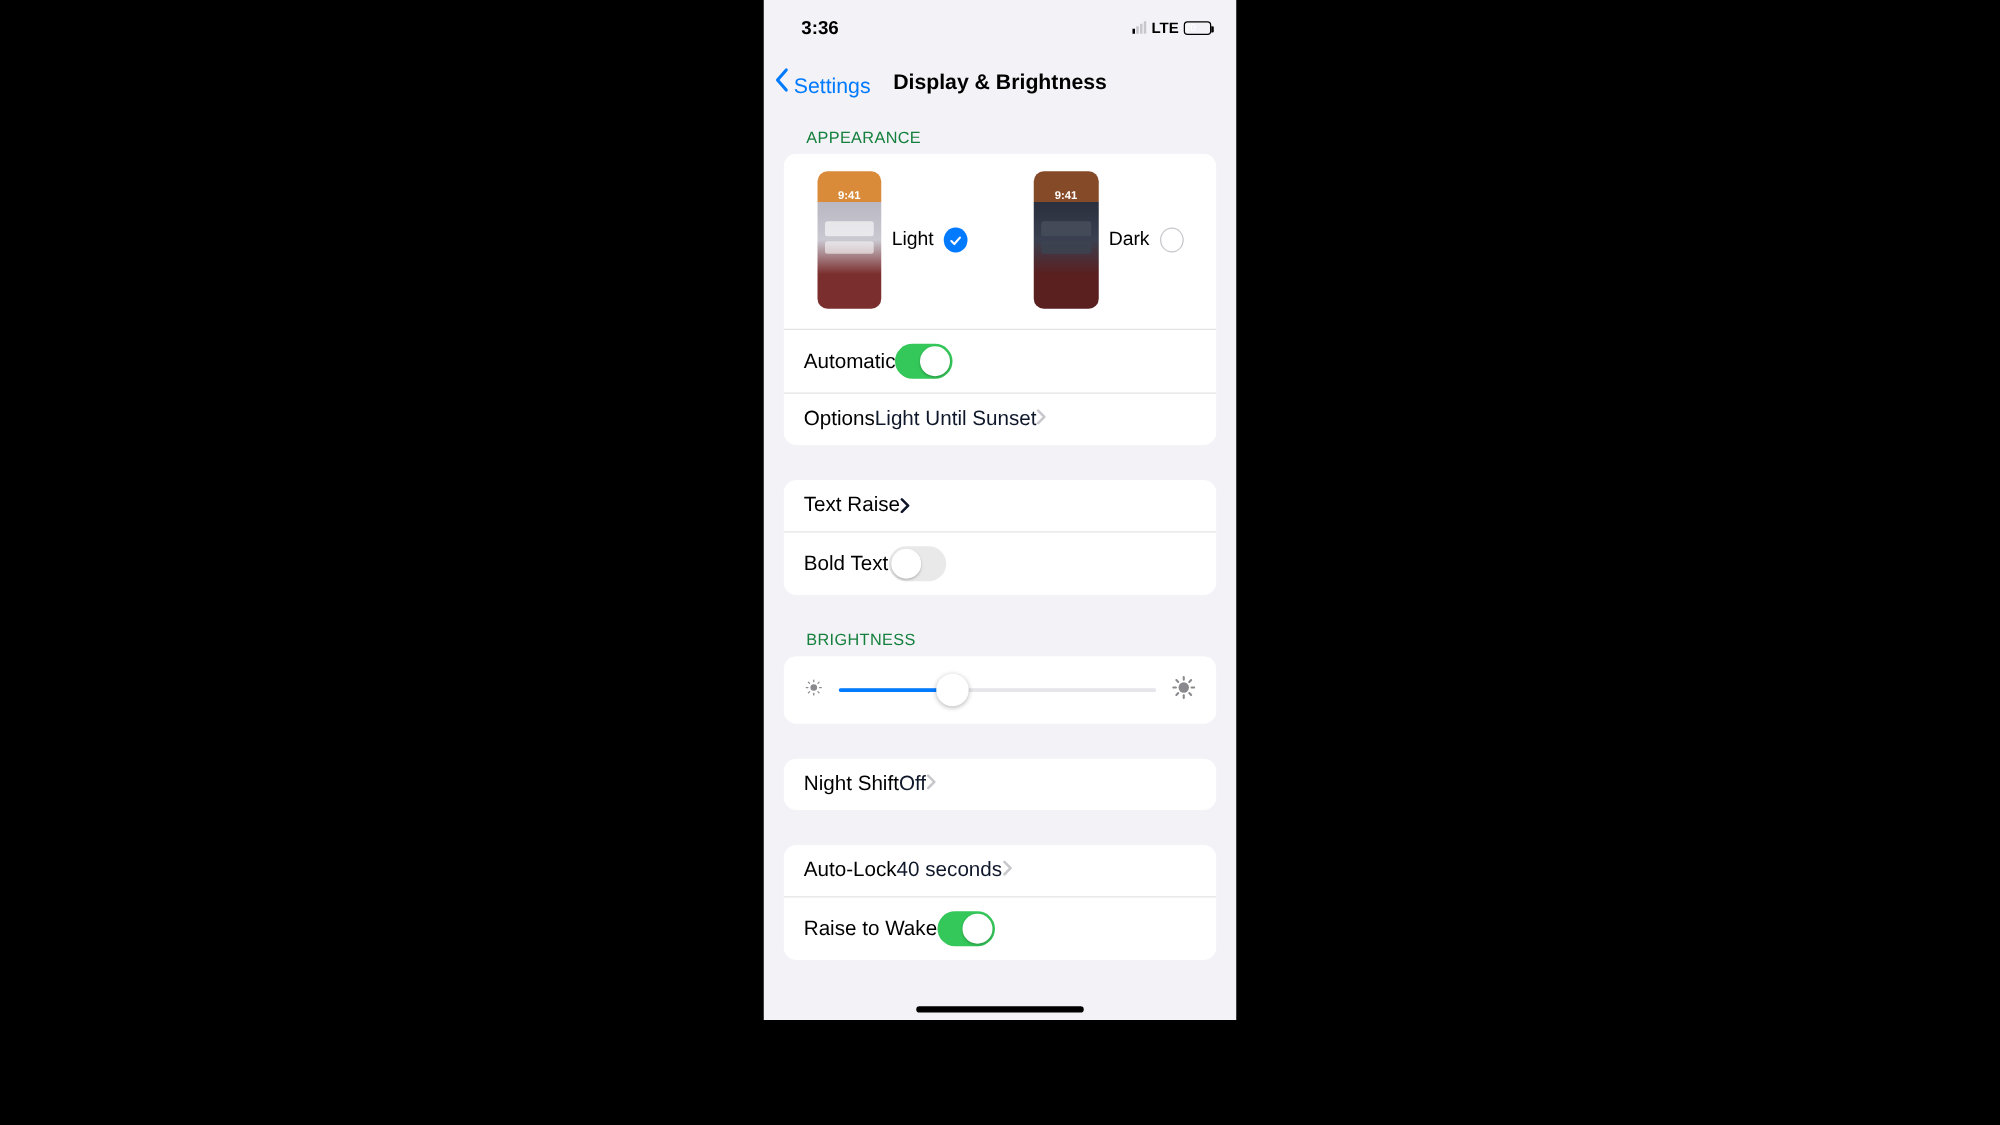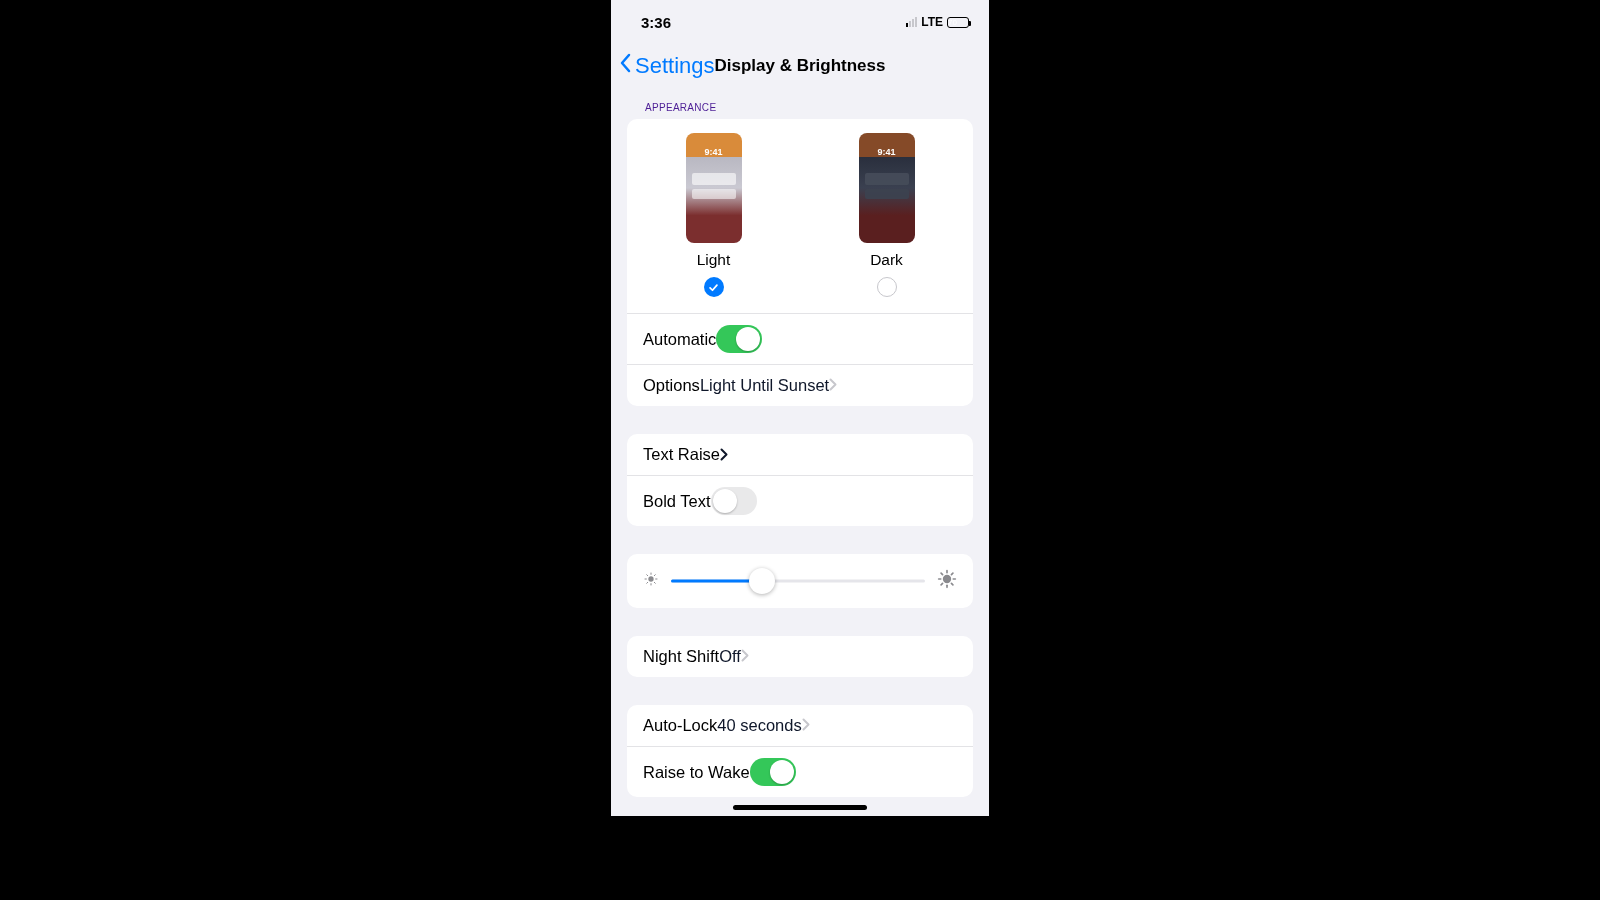--- a/index.html
+++ b/index.html
@@ -50,33 +50,33 @@
   
   .navbar {
     height: 44px;
     display: flex;
     align-items: center;
     position: relative;
     padding: 0 8px;
   }
   .back {
     display: flex; align-items: flex-end;
-    color: #007aff; font-size: 22px; gap: 2px;
+    color: #007aff; font-size: 17px; gap: 2px;
   }
   .back svg { width: 14px; height: 20px; }
   .navtitle {
     position: absolute; left:0; right:0;
     text-align:center; font-weight:600; font-size:17px;
     pointer-events:none;
   }
 
   
   .content { padding-top: 14px; }
   .section-header {
-    font-size: 10px; color:#4c1d95;
+    font-size: 13px; color:#15803d;
     text-transform: uppercase;
     padding: 0 34px 6px 34px;
     letter-spacing: 0.3px;
   }
   .group {
     background:#fff; border-radius:10px;
     margin: 0 16px 28px 16px;
     overflow:hidden;
   }
   .row {
@@ -88,21 +88,21 @@
   .row:first-child { border-top:none; }
   .row .value { color:#0f172a; display:flex; align-items:center; gap:0; }
   .chevron svg { width:8px; height:13px; }
   .chevron { color:#c7c7cc; }
 
   
   .appearance {
     display:flex; justify-content:space-around;
     padding: 14px 0 16px 0;
   }
-  .appearance-option { display:flex; flex-direction:column; align-items:center; gap:8px; width:120px;}
+  .appearance-option { display:flex; flex-direction:row; align-items:center; gap:8px; width:120px;}
   .thumb {
     width:56px; height:110px; border-radius:8px; position:relative; overflow:hidden;
   }
   .thumb-light {
     background: linear-gradient(180deg,#d98b3a 0%, #d98b3a 22%, #b9b8c2 22%, #cac9d2 50%, #7b2e2e 75%, #7b2e2e 100%);
   }
   .thumb-dark {
     background: linear-gradient(180deg,#854a28 0%, #854a28 22%, #2a2f3d 22%, #3a4050 50%, #5a1f1f 75%, #5a1f1f 100%);
   }
   .thumb::before {
@@ -244,20 +244,21 @@
         </span>
       </div>
       <div class="row">
         <span>Bold Text</span>
         <div class="switch off">
             <div class="knob"></div>
           </div>
       </div>
     </div>
 
+    <div class="section-header">Brightness</div>
     <div class="group">
       <div class="slider-row" style="border-top:none;">
         <span class="sun-icon small">
           <svg viewBox="0 0 24 24" fill="currentColor">
               <circle cx="12" cy="12" r="4"></circle>
               <g stroke="currentColor" stroke-width="1.5" stroke-linecap="round">
                 <line x1="12" y1="3" x2="12" y2="5"></line>
                 <line x1="12" y1="19" x2="12" y2="21"></line>
                 <line x1="3" y1="12" x2="5" y2="12"></line>
                 <line x1="19" y1="12" x2="21" y2="12"></line>

